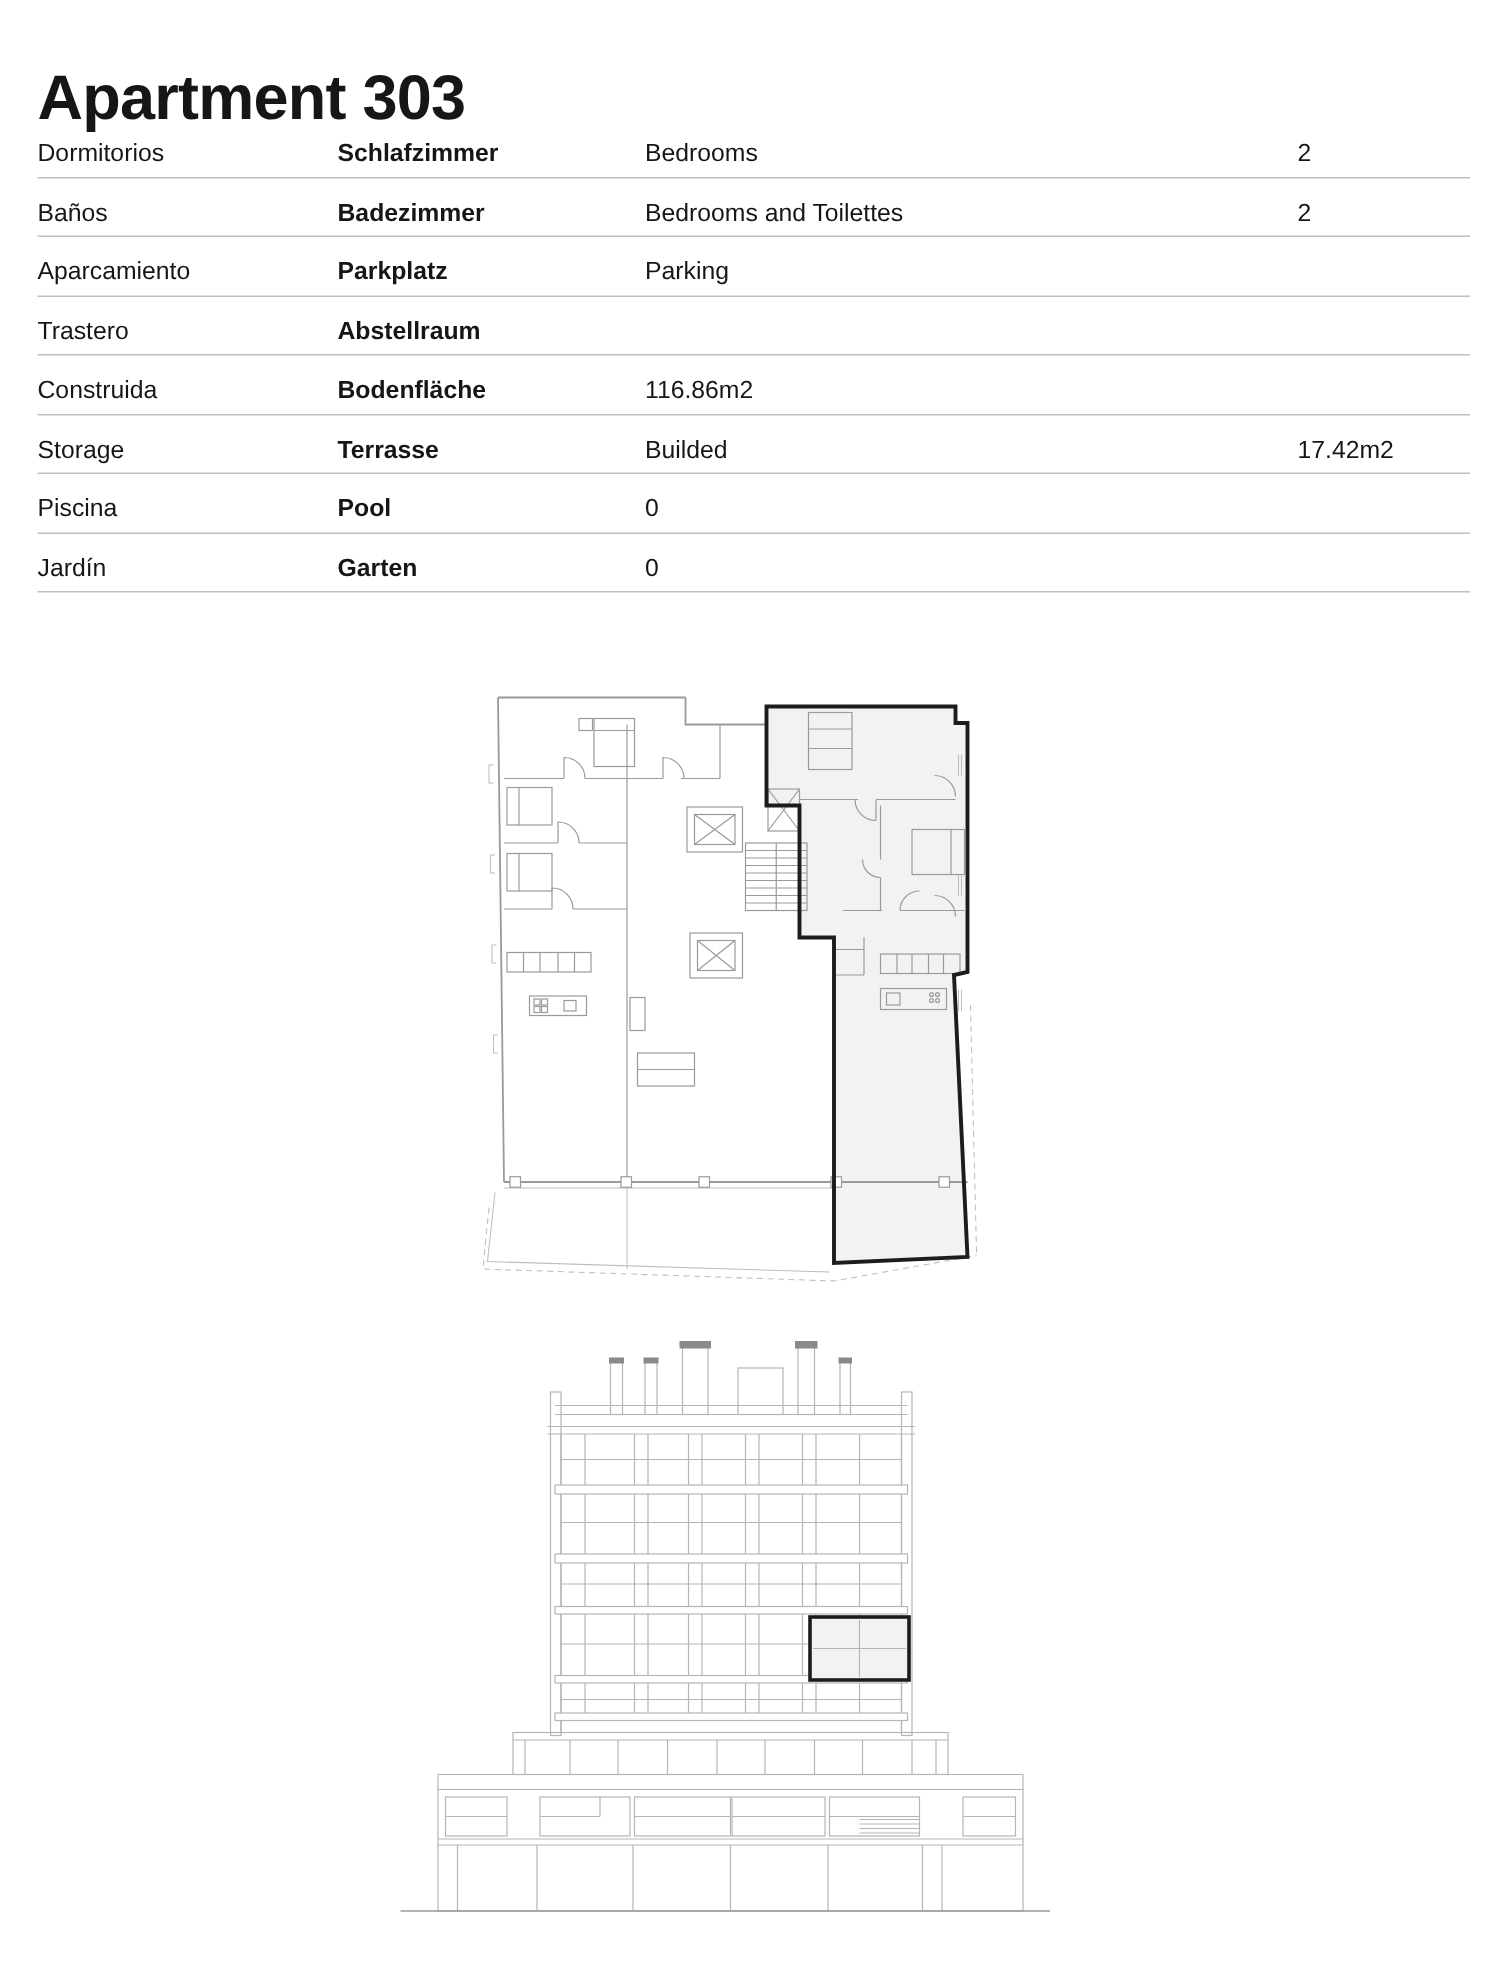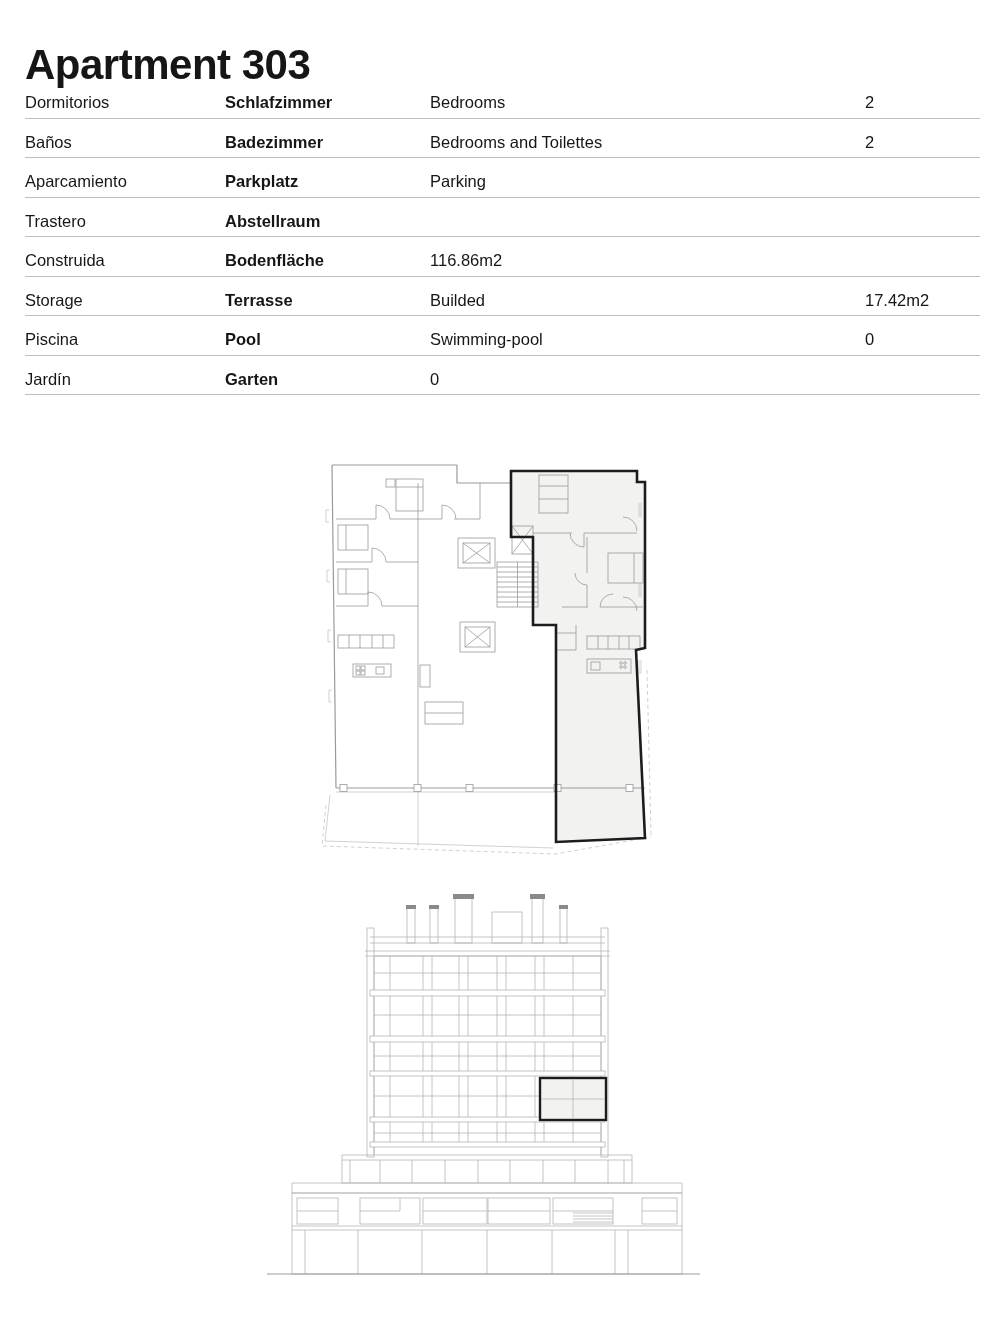--- a/index.html
+++ b/index.html
@@ -74,21 +74,20 @@
       <div class="spec-row">
         <span class="c-es">Storage</span>
         <span class="c-de">Terrasse</span>
         <span class="c-en">Builded</span>
         <span class="c-val">17.42m2</span>
       </div>
 
       <div class="spec-row">
         <span class="c-es">Piscina</span>
         <span class="c-de">Pool</span>
-        <span class="c-en">Swimming-pool</span>
         <span class="c-val">0</span>
       </div>
 
       <div class="spec-row">
         <span class="c-es">Jardín</span>
         <span class="c-de">Garten</span>
         <span class="c-val">0</span>
       </div>
     </div>
 

